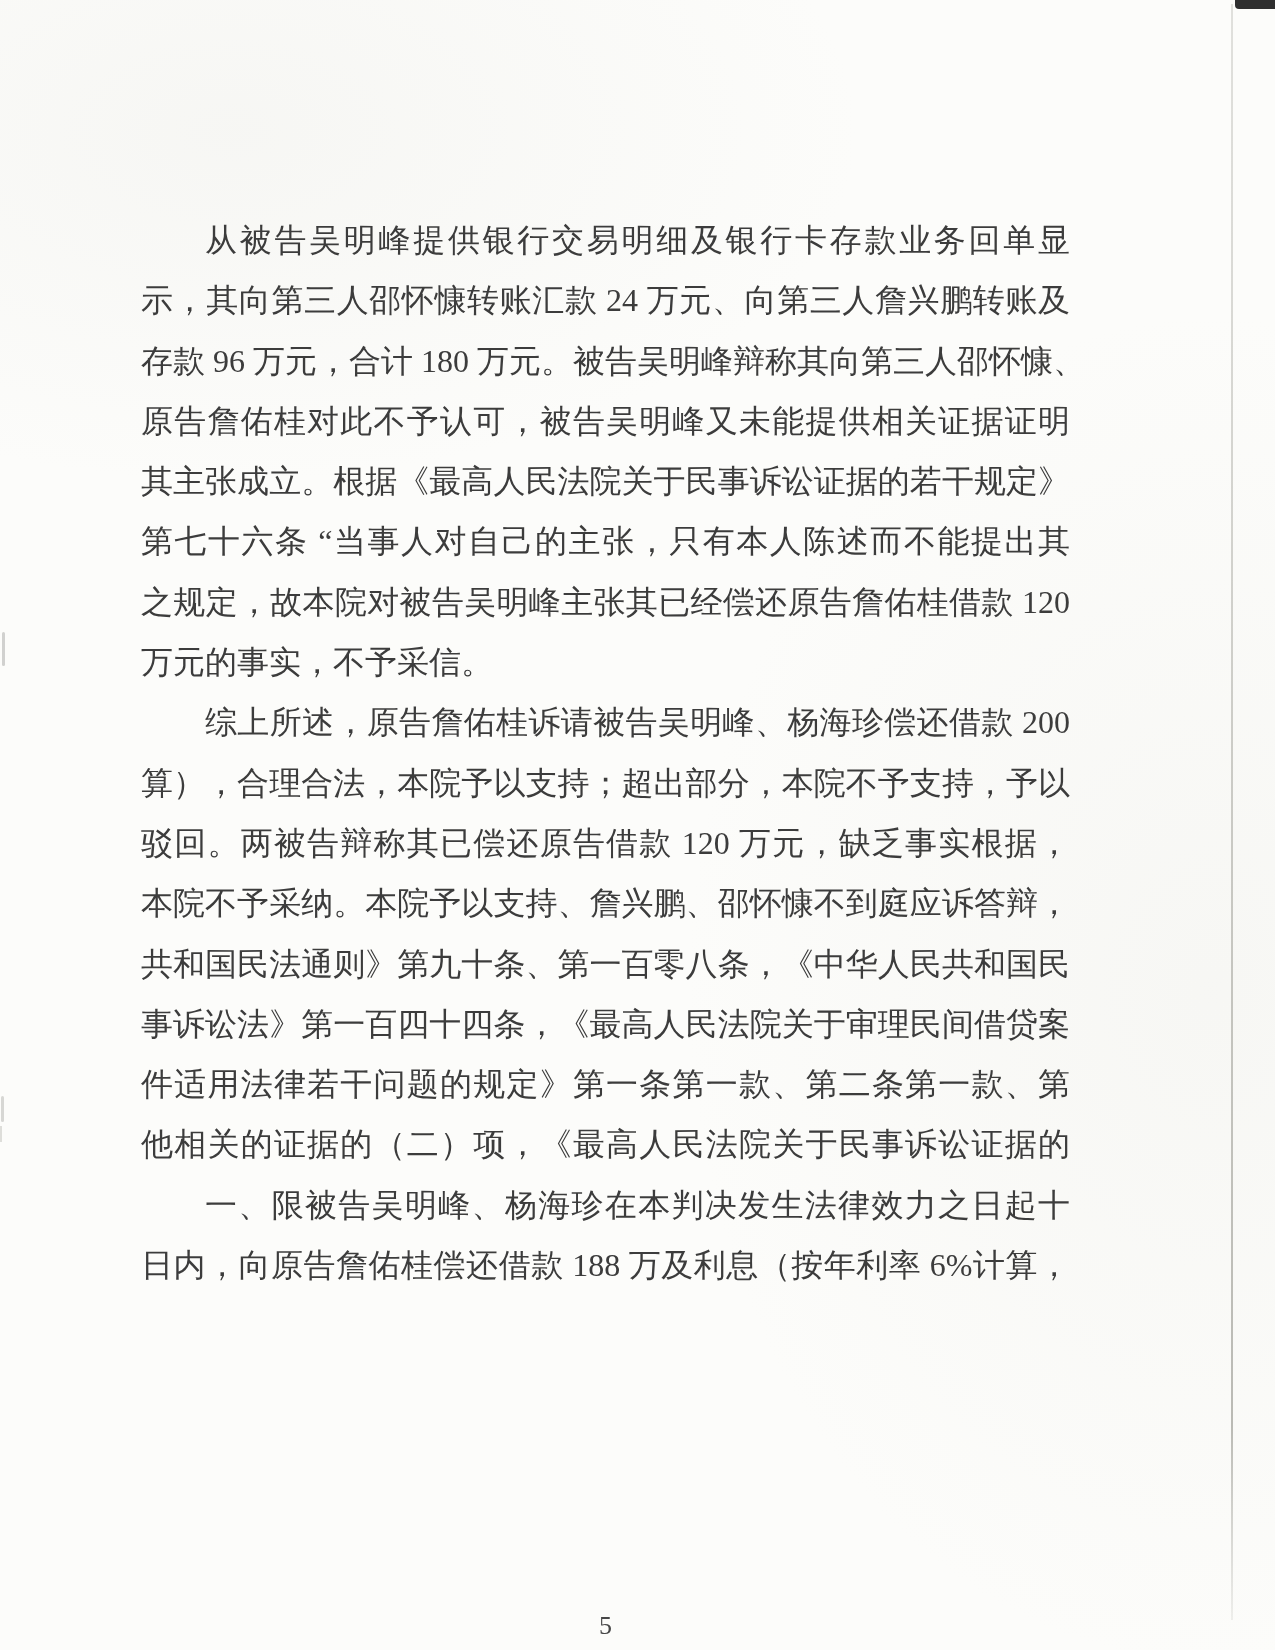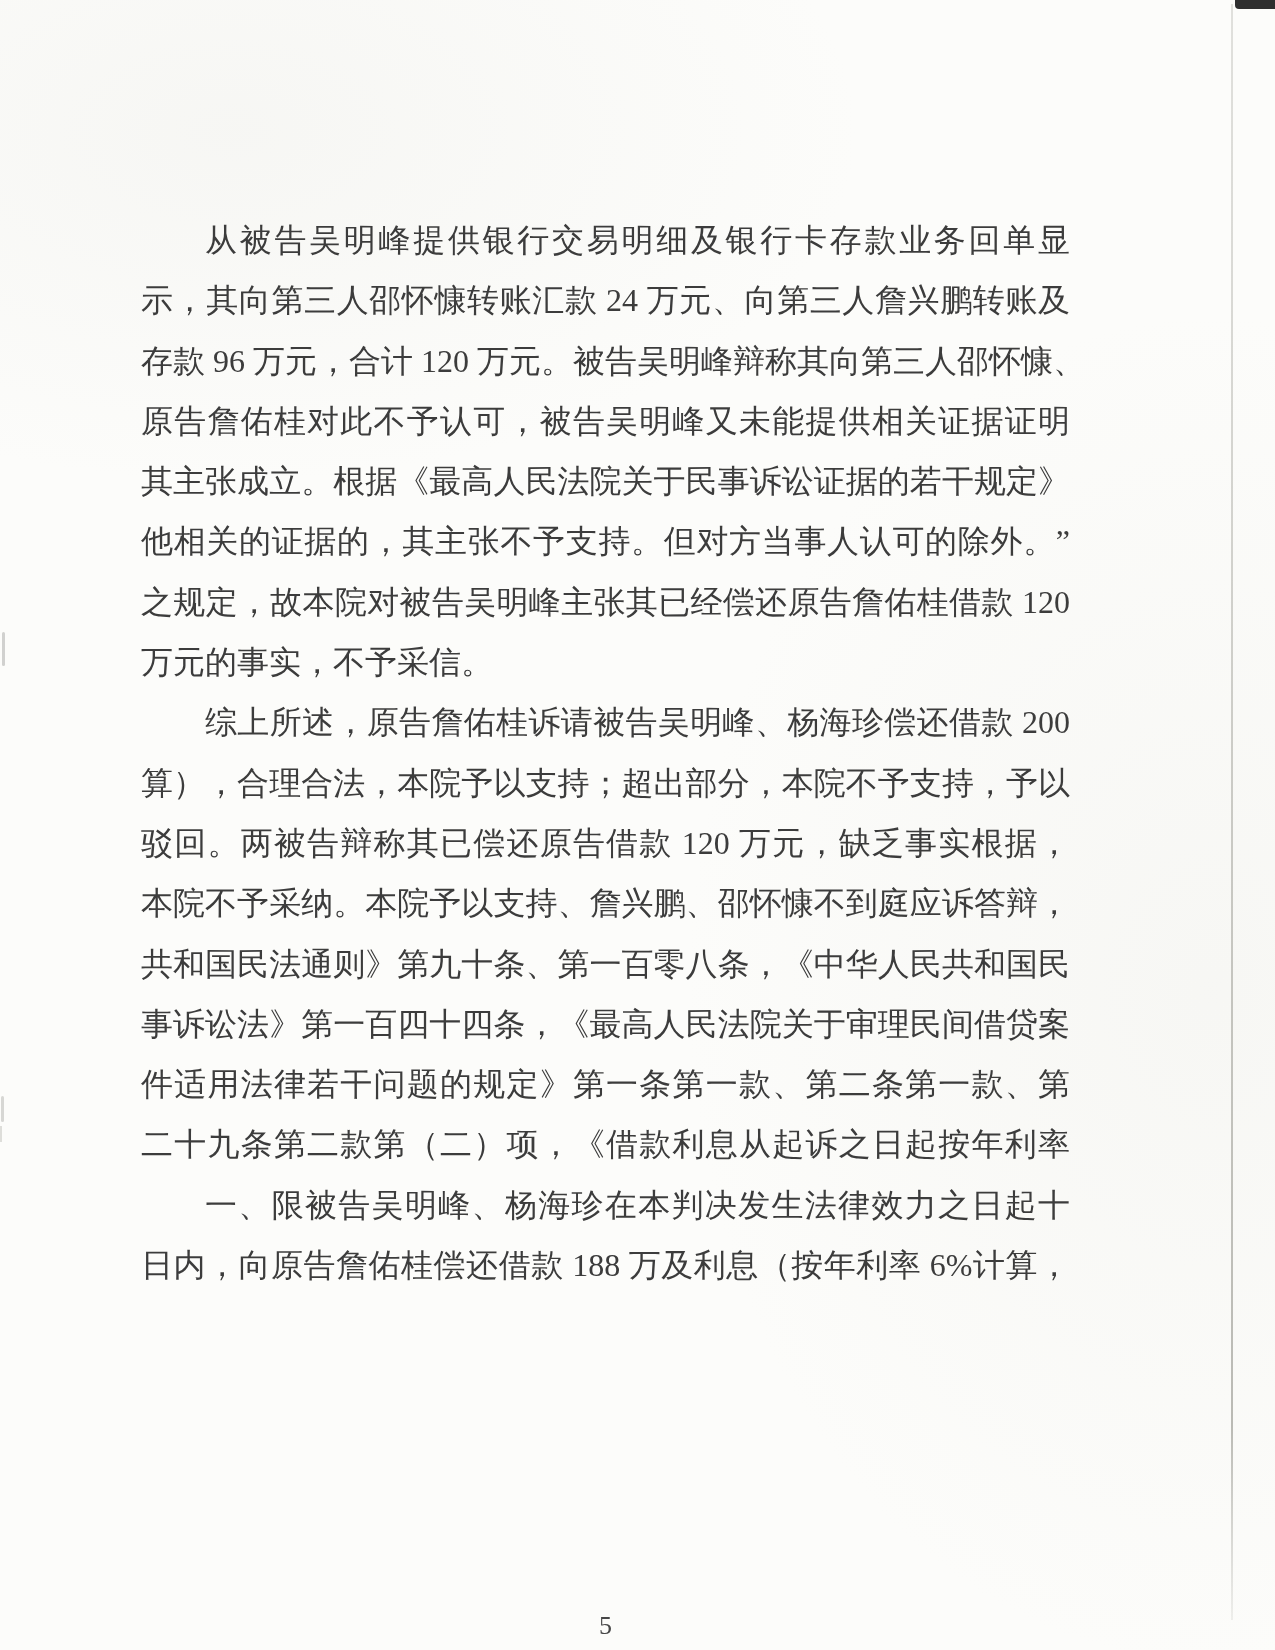--- a/index.html
+++ b/index.html
@@ -96,37 +96,37 @@
   <div class="edge-shadow"></div>
   <div class="left-mark-1"></div>
   <div class="left-mark-2"></div>
   <div class="left-mark-3"></div>
 
   <main class="body-text">
 
     <section>
       <div class="line p-start">从被告吴明峰提供银行交易明细及银行卡存款业务回单显</div>
       <div class="line">示，其向第三人邵怀慷转账汇款 24 万元、向第三人詹兴鹏转账及</div>
-      <div class="line">存款 96 万元，合计 120 万元。被告吴明峰辩称其向第三人邵怀慷、</div>
+      <div class="line">存款 96 万元，合计 180 万元。被告吴明峰辩称其向第三人邵怀慷、</div>
       <div class="line">原告詹佑桂对此不予认可，被告吴明峰又未能提供相关证据证明</div>
       <div class="line">其主张成立。根据《最高人民法院关于民事诉讼证据的若干规定》</div>
-      <div class="line">他相关的证据的，其主张不予支持。但对方当事人认可的除外。”</div>
+      <div class="line">第七十六条 “当事人对自己的主张，只有本人陈述而不能提出其</div>
       <div class="line">之规定，故本院对被告吴明峰主张其已经偿还原告詹佑桂借款 120</div>
       <div class="line p-end">万元的事实，不予采信。</div>
     </section>
 
     <section>
       <div class="line p-start">综上所述，原告詹佑桂诉请被告吴明峰、杨海珍偿还借款 200</div>
       <div class="line">算），合理合法，本院予以支持；超出部分，本院不予支持，予以</div>
       <div class="line">驳回。两被告辩称其已偿还原告借款 120 万元，缺乏事实根据，</div>
       <div class="line">本院不予采纳。本院予以支持、詹兴鹏、邵怀慷不到庭应诉答辩，</div>
       <div class="line">共和国民法通则》第九十条、第一百零八条，《中华人民共和国民</div>
       <div class="line">事诉讼法》第一百四十四条，《最高人民法院关于审理民间借贷案</div>
       <div class="line">件适用法律若干问题的规定》第一条第一款、第二条第一款、第</div>
-      <div class="line">二十九条第二款第（二）项，《借款利息从起诉之日起按年利率</div>
+      <div class="line">他相关的证据的（二）项，《最高人民法院关于民事诉讼证据的</div>
     </section>
 
     <section>
       <div class="line p-start">一、限被告吴明峰、杨海珍在本判决发生法律效力之日起十</div>
       <div class="line">日内，向原告詹佑桂偿还借款 188 万及利息（按年利率 6%计算，</div>
     </section>
 
   </main>
 
   <div class="page-number">5</div>

